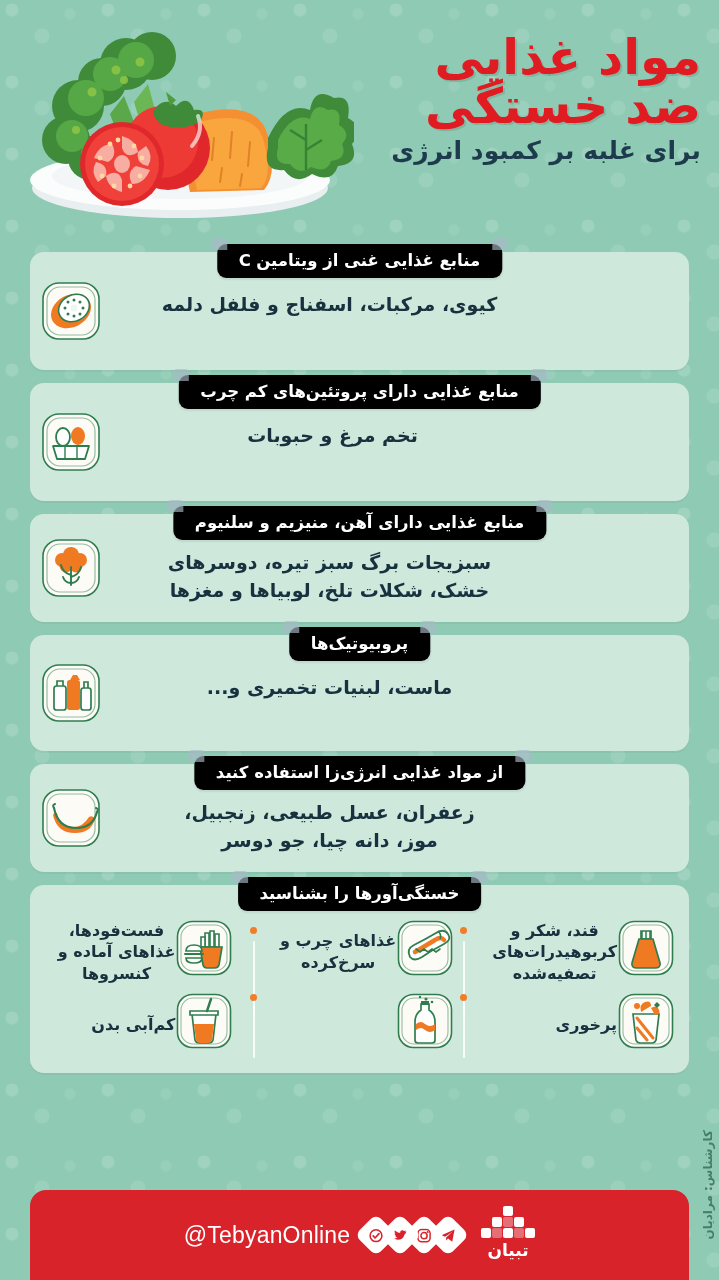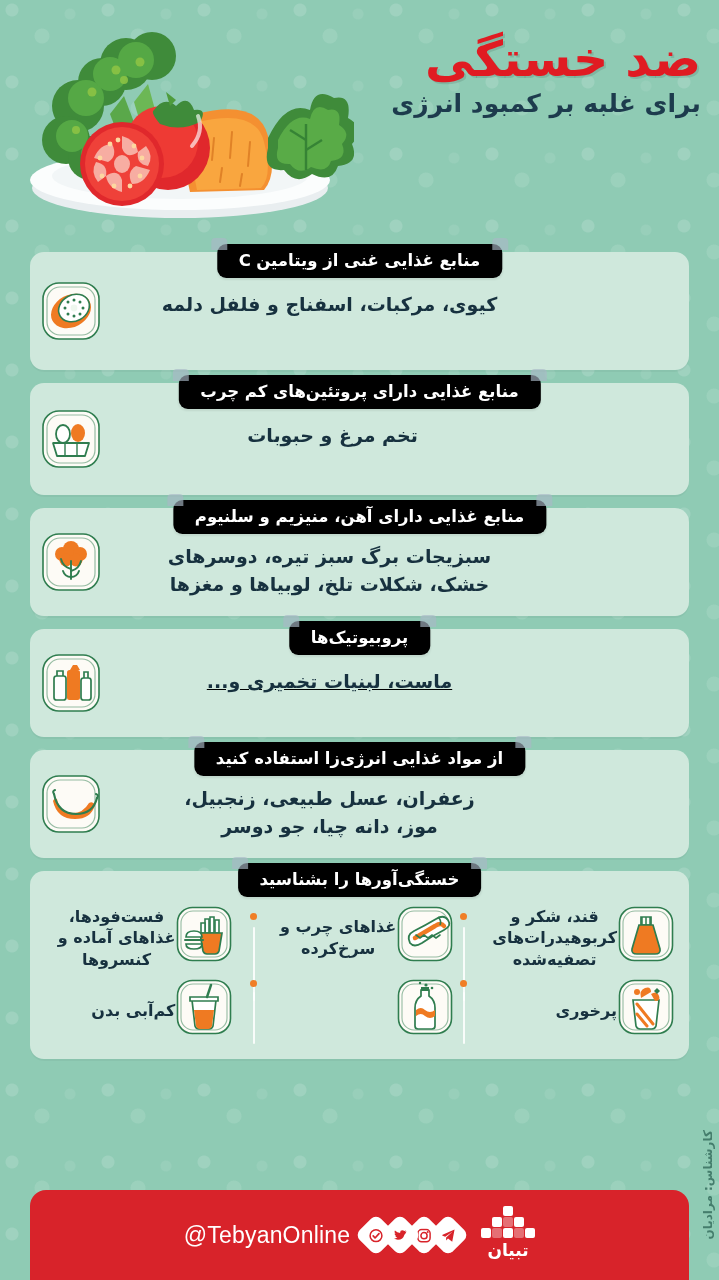--- a/index.html
+++ b/index.html
@@ -68,23 +68,23 @@
     letter-spacing:-.3px;padding:4px 70px 2px 10px;
   }
   .card-text .l2{display:block;}
   .card-icon{
     position:absolute;left:10px;top:50%;transform:translateY(-50%);
     width:62px;height:62px;
   }
 
   
   .card.s1 .card-inner{padding-top:34px;padding-bottom:22px;}
-  .card.s2 .card-inner{padding-top:34px;padding-bottom:16px;margin-left:6px;}
+  .card.s2 .card-inner{padding-top:34px;padding-bottom:22px;margin-left:6px;}
   .card.s3 .card-inner{padding-top:30px;padding-bottom:16px;}
-  .card.s4 .card-inner{padding-top:34px;padding-bottom:12px;text-decoration:underline;}
+  .card.s4 .card-inner{padding-top:34px;padding-bottom:20px;}
   .card.s5 .card-inner{padding-top:30px;padding-bottom:16px;}
 
   
   .card.causes{margin-bottom:16px;}
   .causes-inner{padding:34px 14px 16px 14px;}
   .cause-row{display:flex;justify-content:space-between;align-items:flex-start;position:relative;}
   .cause-row.row2{margin-top:8px;}
   .cause{
     width:30%;display:flex;flex-direction:row;align-items:center;
     text-align:center;
@@ -230,20 +230,21 @@
           <circle cx="134" cy="158" r="2.4"></circle>
             <circle cx="124" cy="168" r="2.4"></circle>
           <circle cx="108" cy="168" r="2.4"></circle>
             <circle cx="96" cy="158" r="2.4"></circle>
           <circle cx="94" cy="140" r="2.4"></circle>
         </g>
       </g>
     </svg>
 
     <div class="title-block">
+      <div class="title-line title-1">مواد غذایی</div>
       <div class="title-line title-2">ضد خستگی</div>
       <div class="subtitle">برای غلبه بر کمبود انرژی</div>
     </div>
   </div>
 
   <div class="cards">
 
     <div class="card s1">
       <div class="tab">منابع غذایی غنی از ویتامین C</div>
       <div class="card-inner">

